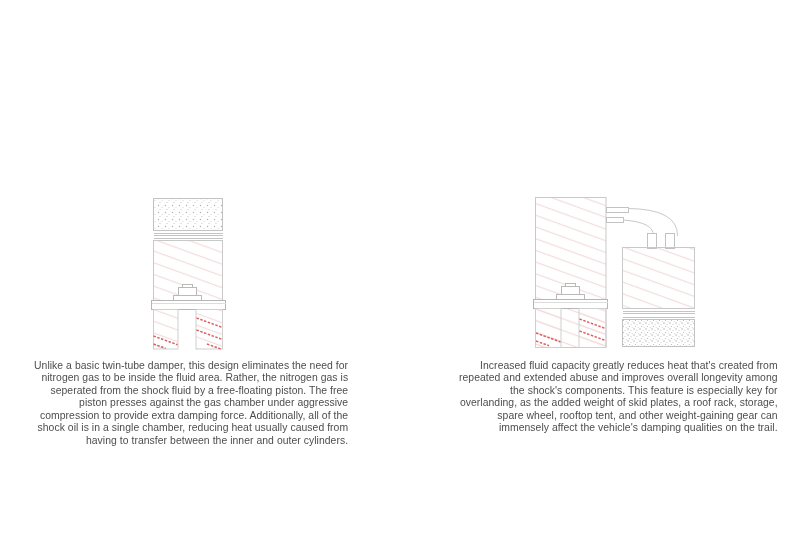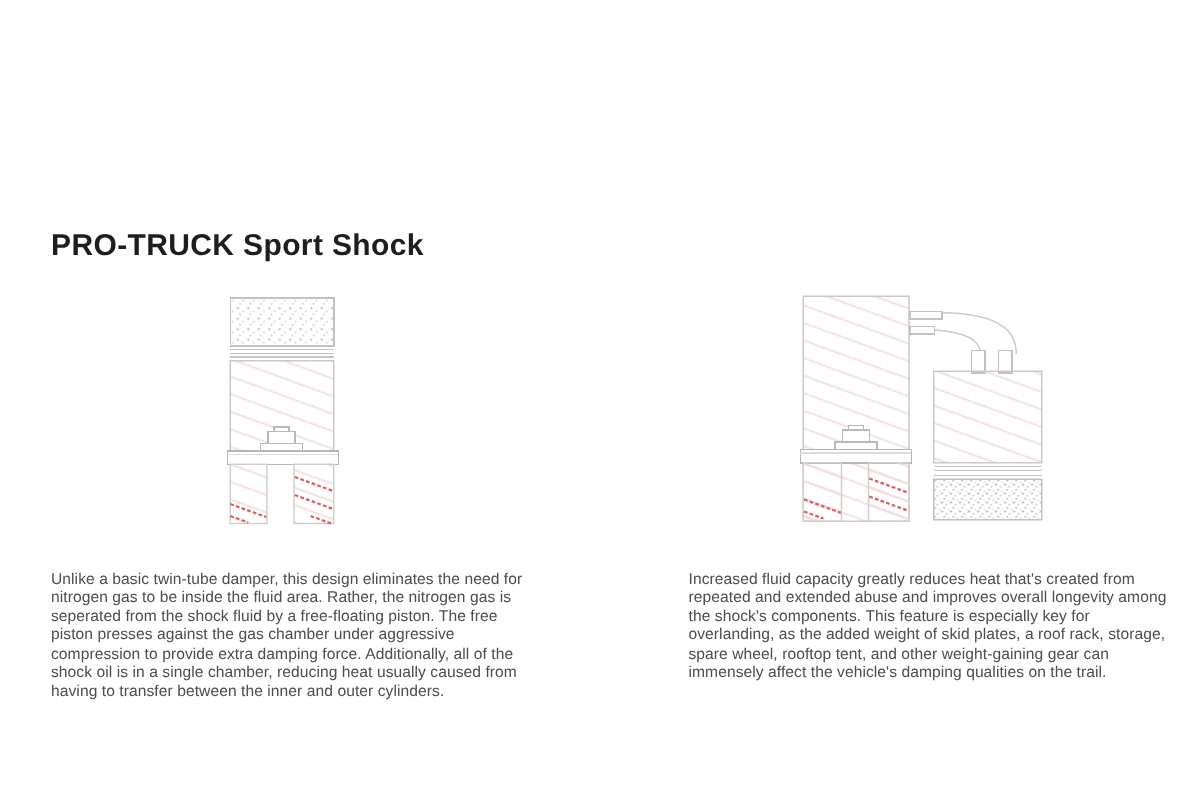--- a/index.html
+++ b/index.html
@@ -1,21 +1,21 @@
 <!DOCTYPE html>
 <html><head>
 <meta charset="utf-8">
 <style>
   html,body{margin:0;padding:0;background:#ffffff;}
   .page{position:relative;width:800px;height:534px;background:#ffffff;overflow:hidden;
         font-family:"Liberation Sans",sans-serif;}
   .col-title{position:absolute;top:153px;font-size:20px;font-weight:700;color:#1e1e1e;
              letter-spacing:.25px;white-space:pre;}
-  .col-desc{position:absolute;top:381px;font-size:10.4px;line-height:12.45px;color:#4d4d4d;
-            letter-spacing:.05px;white-space:pre;}
+  .col-desc{position:absolute;top:360px;font-size:10.4px;line-height:12.45px;color:#4d4d4d;
+            letter-spacing:.05px;white-space:pre;text-align:right;}
   .t-left{left:34px;}
   .t-right{left:459px;}
   .diagram{position:absolute;}
   .d-left{left:150px;top:197px;}
   .d-right{left:531px;top:196px;}
 </style>
 </head>
 <body>
 
 <div class="page">
@@ -32,21 +32,20 @@
       </pattern>
       <pattern id="stip2" patternUnits="userSpaceOnUse" width="6" height="6">
         <circle cx="1" cy="1" r="0.7" fill="#a8a8a8"></circle>
         <circle cx="4" cy="2.5" r="0.6" fill="#c6c6c6"></circle>
         <circle cx="2.5" cy="4.5" r="0.6" fill="#b5b5b5"></circle>
         <circle cx="5.2" cy="5.5" r="0.5" fill="#cccccc"></circle>
       </pattern>
     </defs>
   </svg>
 
-  <div class="col-title t-left">PRO-TRUCK Sport Shock</div>
 
   <svg class="diagram d-left" width="78" height="153" viewBox="0 0 78 153">
 
     <g>
       <rect x="3.5" y="1.5" width="69" height="32" fill="url(#stip)" stroke="#c2c2c2" stroke-width="1" shape-rendering="crispEdges"></rect>
     </g>
 
     <g stroke="#c4c4c4" stroke-width="1" shape-rendering="crispEdges">
       <line x1="3.5" y1="36" x2="72.5" y2="36"></line>
       <line x1="3.5" y1="38.5" x2="72.5" y2="38.5"></line>

